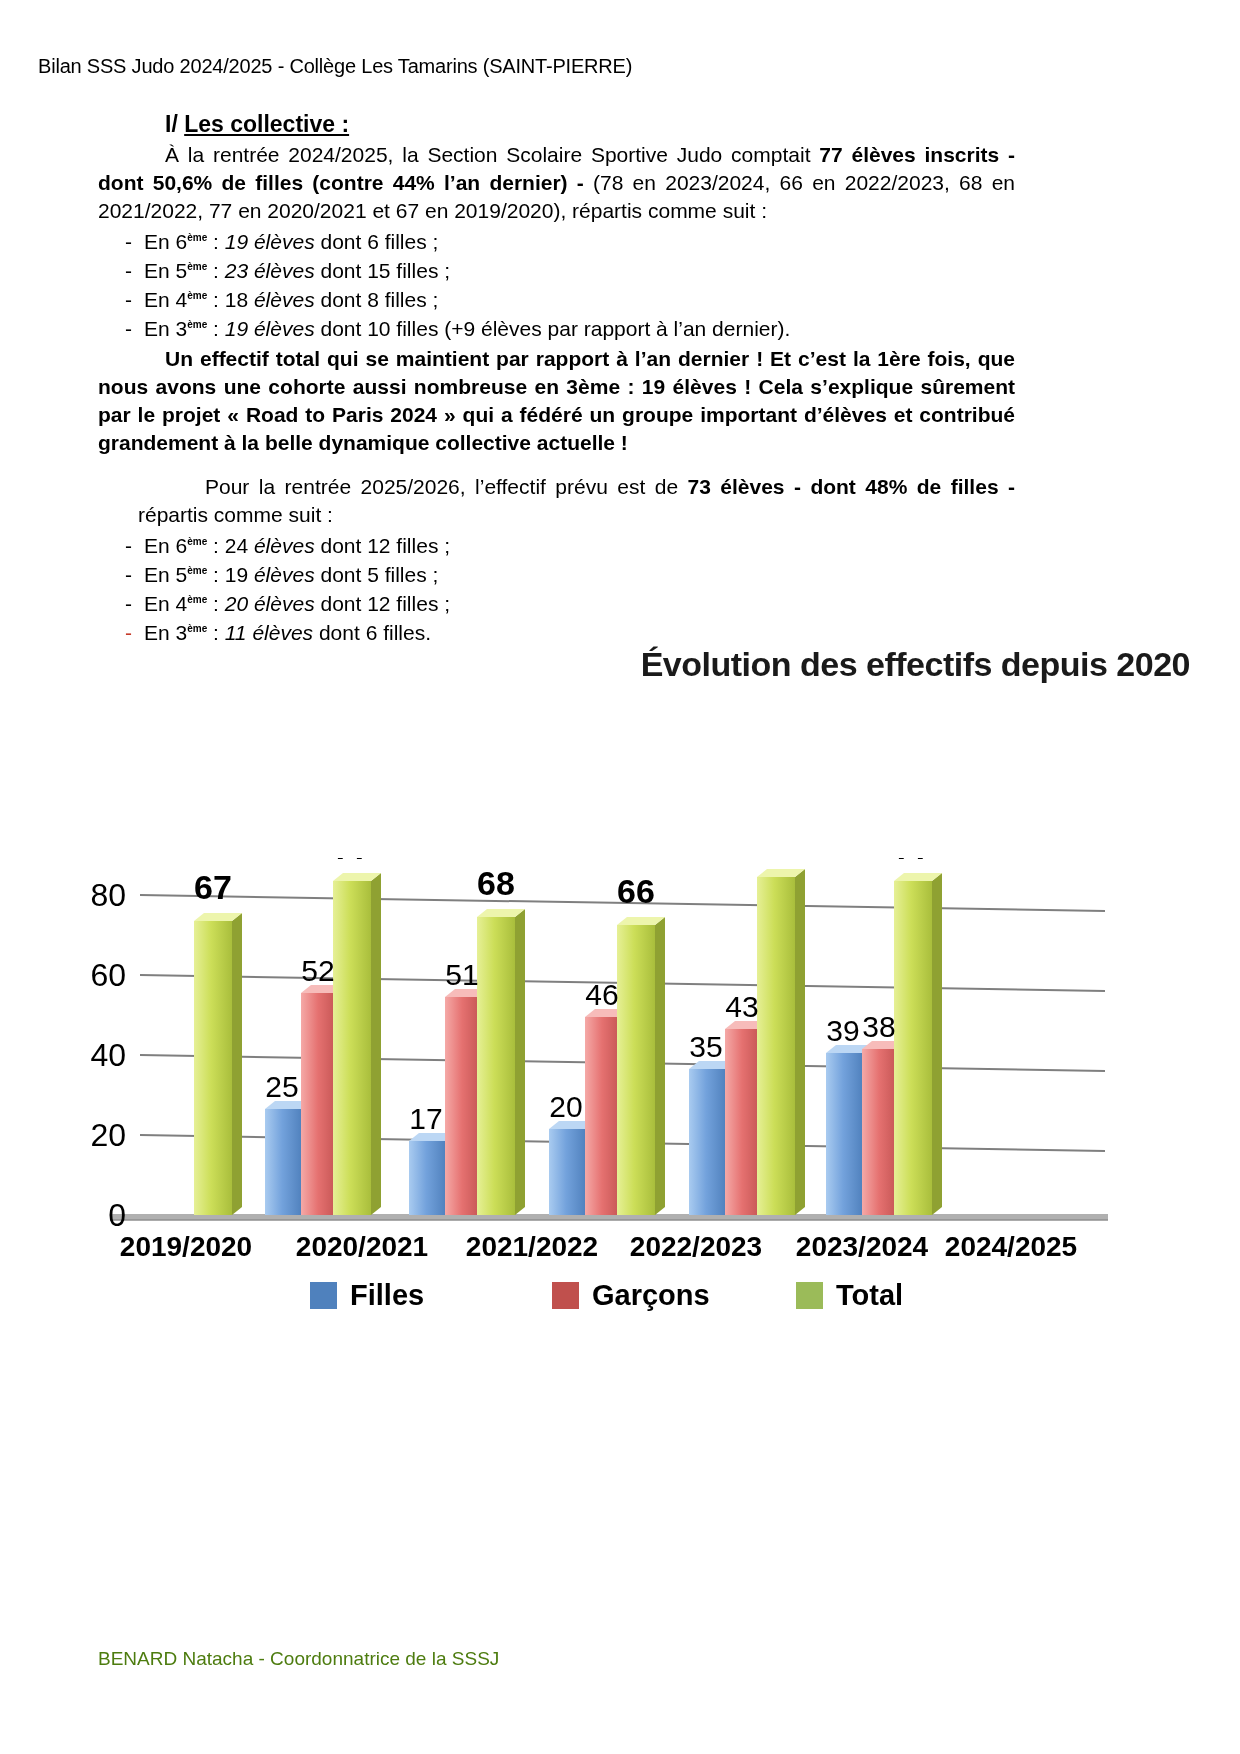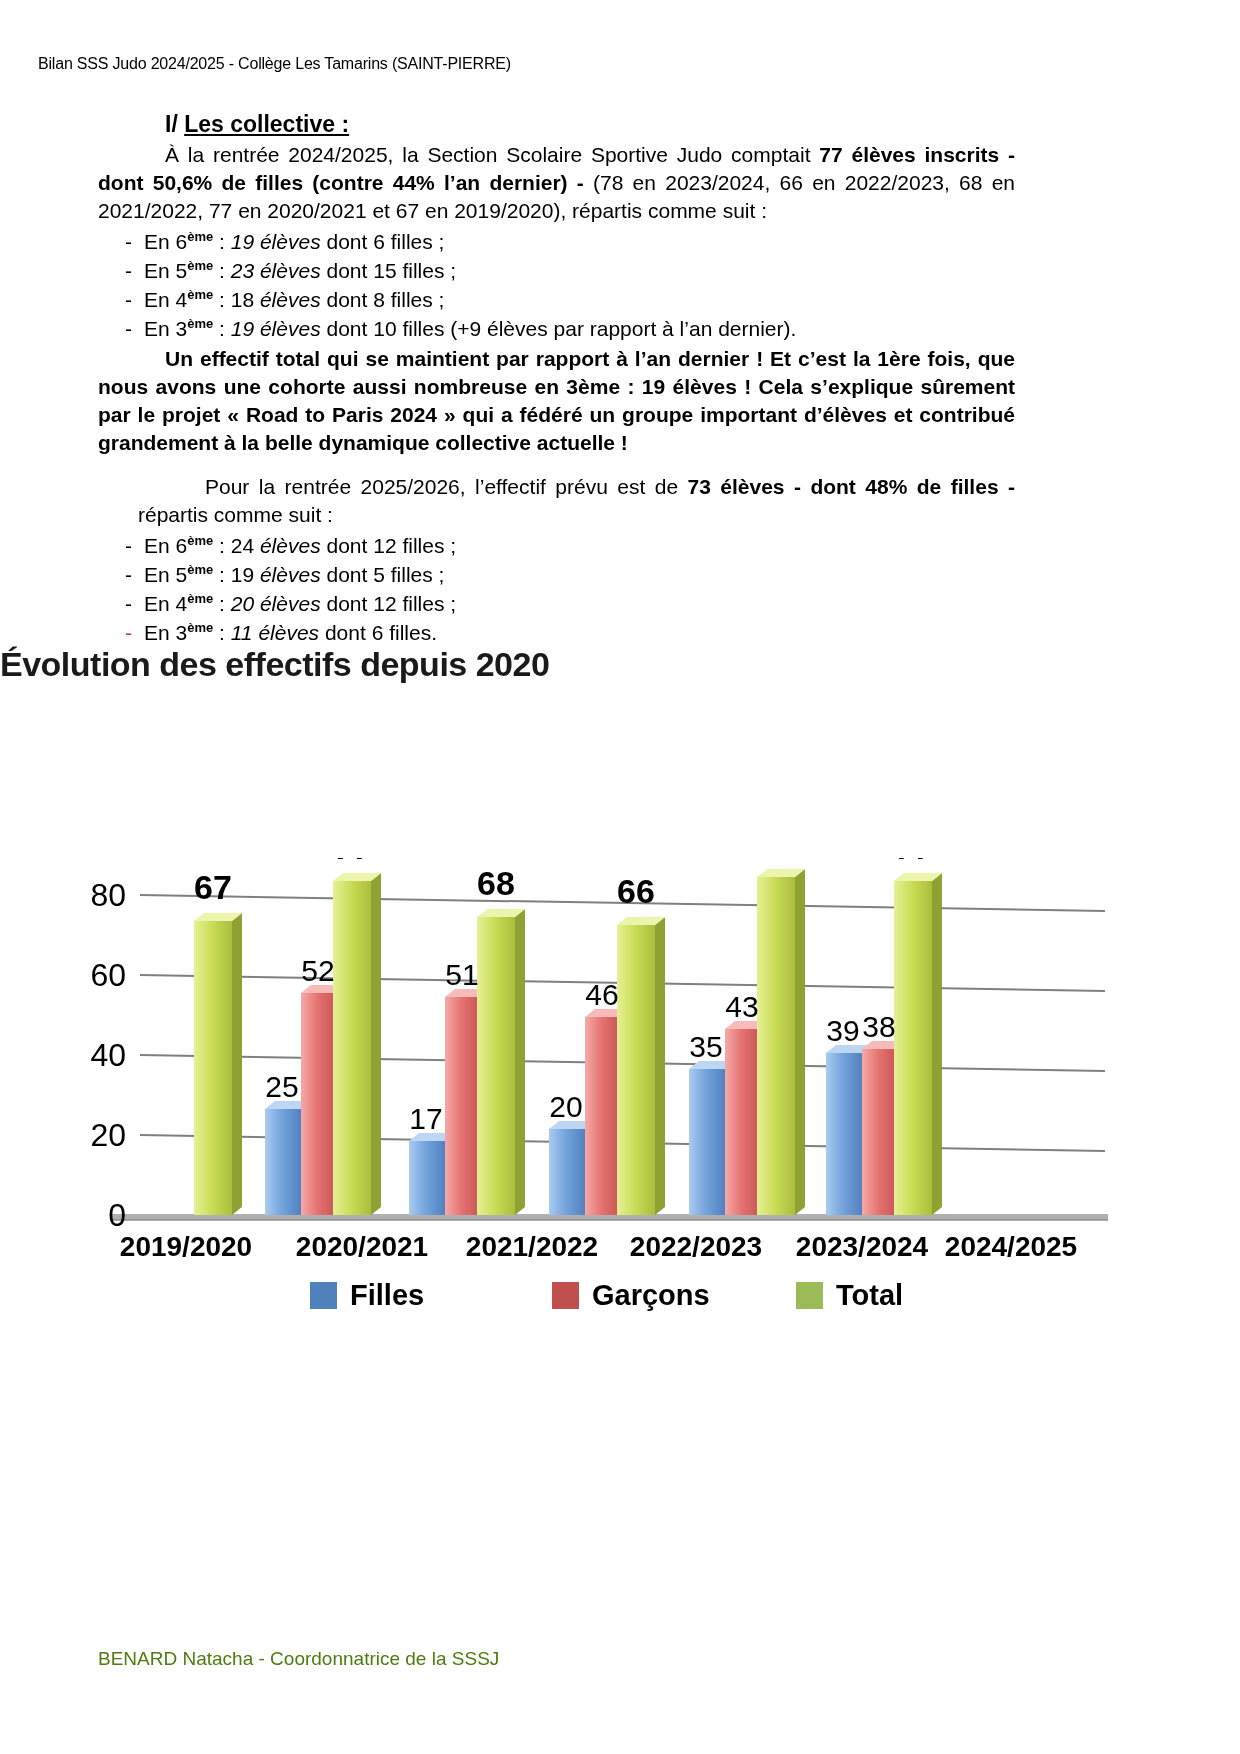--- a/index.html
+++ b/index.html
@@ -2,40 +2,40 @@
 <html><head>
 <meta charset="utf-8">
 <style>
   html,body { margin:0; padding:0; }
   body {
     width:1240px; height:1754px; background:#ffffff; color:#000;
     font-family:"Liberation Sans", sans-serif; position:relative; overflow:hidden;
   }
   .page { position:absolute; inset:0; }
   .doc-header {
-    position:absolute; left:38px; top:55px; font-size:16px; letter-spacing:-0.2px;
+    position:absolute; left:38px; top:55px; font-size:20px; letter-spacing:-0.2px;
   }
   .content {
     position:absolute; left:98px; top:110px; width:917px;
     font-size:21px; line-height:28px; text-align:justify;
   }
   .heading { margin:0 0 3px 67px; font-size:23px; font-weight:700; text-align:left; }
   .heading .u { text-decoration:underline; }
   .para { margin:0; }
   .indent { text-indent:67px; }
   .bold-para { font-weight:700; margin:2px 0 0 0; }
   .para2 { margin-top:16px;margin-left:40px; }
   ul.blist { list-style:none; margin:2px 0 0 0; padding:0; text-align:left; }
   .blist li { position:relative; padding-left:46px; line-height:29px; }
   .dash { position:absolute; left:27px; }
   .red-dash { color:#C53929; }
-  sup.sup { font-size:13px; font-weight:700; line-height:0; }
+  sup.sup { font-size:10px; font-weight:700; line-height:0; }
   .it { font-style:italic; }
   .chart-title {
-    position:absolute; left:0; top:645px; width:1190px; text-align:left;
+    position:absolute; left:0; top:645px; width:1190px; text-align:right;
     font-size:34px; font-weight:700; letter-spacing:-0.5px; color:#1a1a1a;
   }
   #chart-svg { position:absolute; left:60px; top:858px; }
   #chart-svg text { font-family:"Liberation Sans", sans-serif; fill:#000; }
   .doc-footer { position:absolute; left:98px; top:1648px; font-size:19px; color:#4d7c0f; }
 </style>
 </head>
 <body>
 
 <div class="page">

